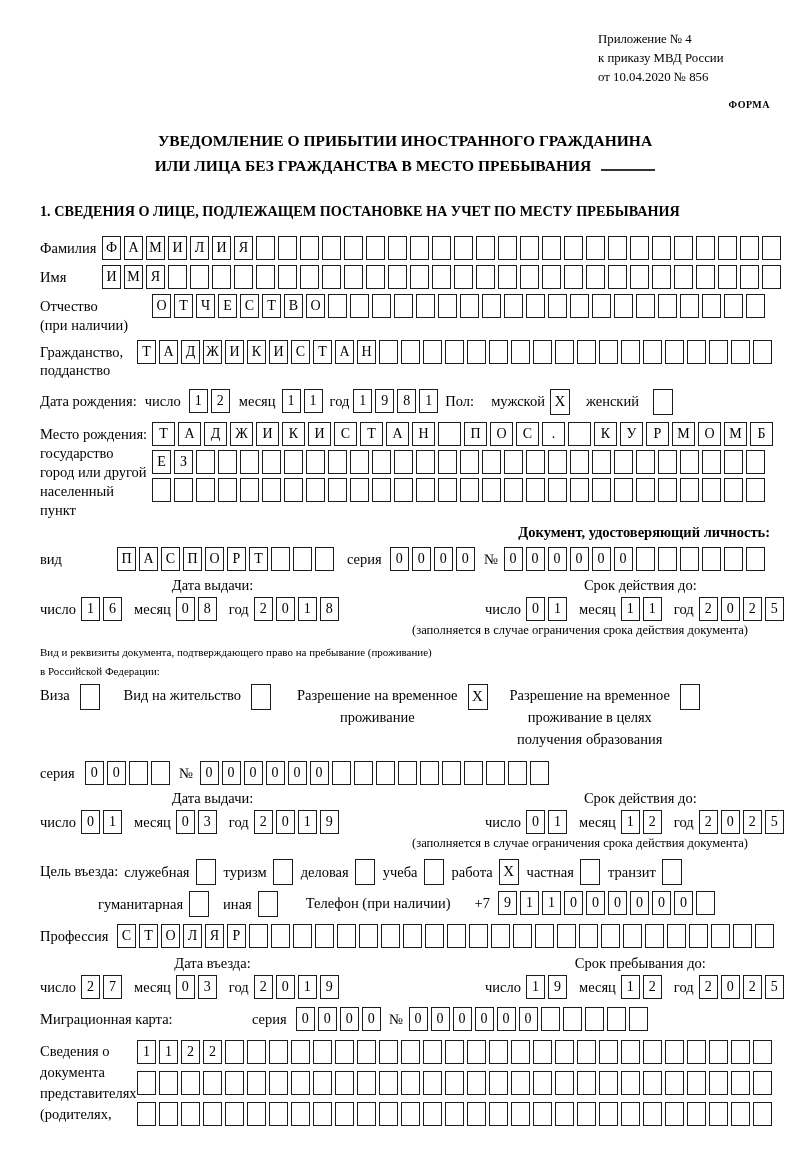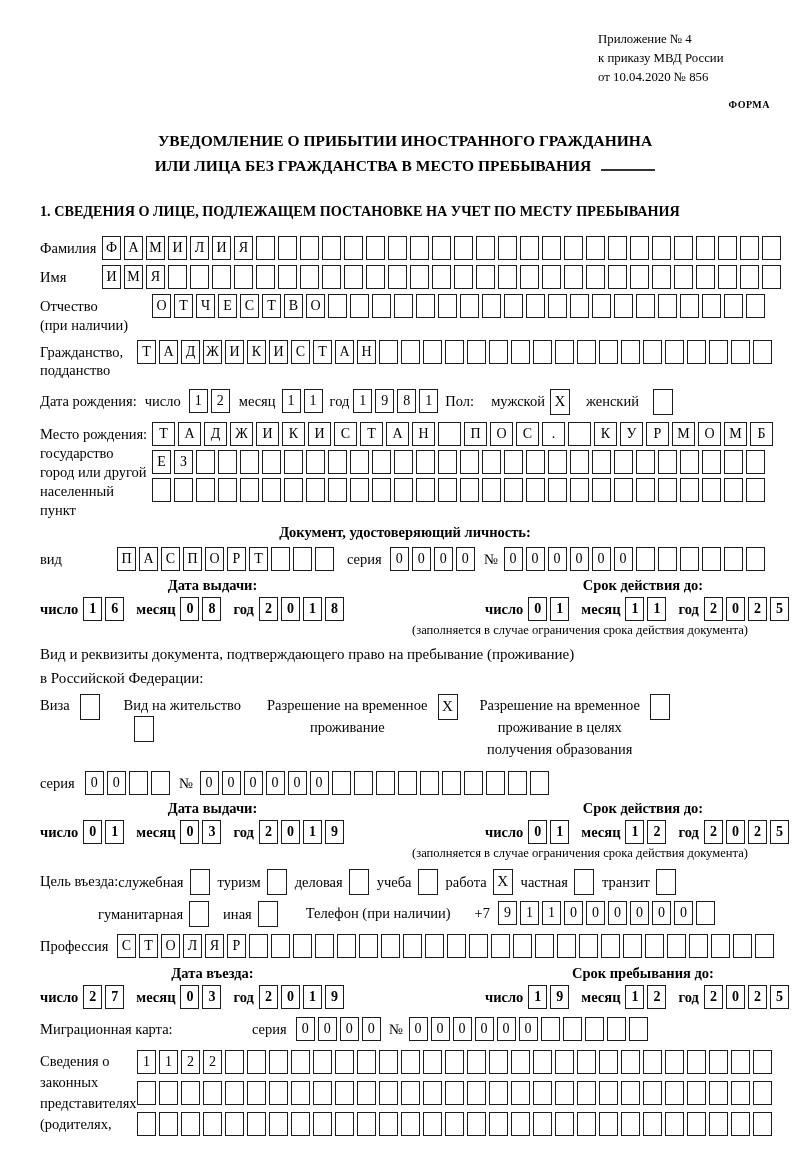--- a/index.html
+++ b/index.html
@@ -65,31 +65,31 @@
   .wide .cell{width:23px;}
   .checkbox{
     display:inline-block;box-sizing:border-box;
     width:20px;height:26px;
     border:1.5px solid #1c1c1c;
     font-size:15px;line-height:23px;
     text-align:center;vertical-align:middle;
     background:#fff;
   }
   .w62{width:62px;} .w75{width:77px;} .w95{width:97px;} .w112{width:112px;} .w212{width:212px;}
-  .center-bold{text-align:center;font-weight:bold;font-size:14.5px;margin:4px 0 6px 0;}
-  .dates-row{display:flex;margin-bottom:2px;font-weight:bold;}
+  .center-bold{text-align:right;font-weight:bold;font-size:14.5px;margin:4px 0 6px 0;}
+  .dates-row{display:flex;margin-bottom:2px;}
   .date-group{flex:none;}
   .date-group .date-header{font-size:14.5px;text-align:center;margin-bottom:3px;}
   .date-line{display:flex;align-items:flex-start;}
   .date-line .lbl{margin-right:5px;}
   .date-line .cells{margin-right:9px;}
   .dg-left{width:345px;}
   .dg-right{margin-left:100px;}
   .fine-note{font-size:12.6px;text-align:right;padding-right:22px;margin:2px 0 8px 0;}
-  .plain-line{font-size:15px;margin-bottom:7px;}
+  .plain-line{font-size:11px;margin-bottom:7px;}
   .cb-row{display:flex;align-items:flex-start;margin:4px 0 10px 0;}
   .cb-item{display:flex;align-items:flex-start;flex:none;}
   .cb-text{font-size:14.5px;text-align:center;line-height:1.55;}
   .cb-item .checkbox{margin-left:10px;margin-top:0;}
   .opt{display:inline-flex;align-items:center;margin-right:8px;}
   .opt .lbl{margin-right:6px;}
   .stack{display:flex;flex-direction:column;}
   .stack .cells{margin-bottom:4px;}
 </style>
 </head>
@@ -207,21 +207,21 @@
   <div class="plain-line">Вид и реквизиты документа, подтверждающего право на пребывание (проживание)</div>
   <div class="plain-line">в Российской Федерации:</div>
 
   <div class="cb-row">
     <div class="cb-item" style="margin-right:24px;justify-content:center;">
       <div class="cb-text">
           <div>Виза</div>
         </div>
       <span class="checkbox"></span>
     </div>
-    <div class="cb-item" style="margin-right:26px;flex-direction:column;">
+    <div class="cb-item" style="margin-right:26px;">
       <div class="cb-text">
           <div>Вид на жительство</div>
         </div>
       <span class="checkbox"></span>
     </div>
     <div class="cb-item" style="margin-right:22px;">
       <div class="cb-text">
           <div>Разрешение на временное</div>
           <div>проживание</div>
         </div>
@@ -264,21 +264,21 @@
         <span class="lbl">месяц</span>
         <span class="cells"><span class="cell">1</span><span class="cell">2</span></span>
         <span class="lbl">год</span>
         <span class="cells"><span class="cell">2</span><span class="cell">0</span><span class="cell">2</span><span class="cell">5</span></span>
       </div>
     </div>
   </div>
   <div class="fine-note">(заполняется в случае ограничения срока действия документа)</div>
 
   <div class="row" style="margin-top:2px;">
-    <span class="lbl" style="">Цель въезда:</span>
+    <span class="lbl" style="margin-right:6px;">Цель въезда:</span>
     <span class="opt">
         <span class="lbl">служебная</span>
         <span class="checkbox"></span>
       </span>
     <span class="opt">
         <span class="lbl">туризм</span>
         <span class="checkbox"></span>
       </span>
     <span class="opt">
         <span class="lbl">деловая</span>
@@ -350,21 +350,21 @@
     <div class="row-label w212">Миграционная карта:</div>
     <span class="lbl" style="margin-right:9px;">серия</span>
     <span class="cells" style="margin-right:5px;"><span class="cell">0</span><span class="cell">0</span><span class="cell">0</span><span class="cell">0</span></span>
     <span class="lbl" style="margin-right:6px;">№</span>
     <span class="cells"><span class="cell">0</span><span class="cell">0</span><span class="cell">0</span><span class="cell">0</span><span class="cell">0</span><span class="cell">0</span><span class="cell"></span><span class="cell"></span><span class="cell"></span><span class="cell"></span><span class="cell"></span></span>
   </div>
 
   <div class="row" style="margin-top:7px;margin-bottom:0;">
     <div class="row-label" style="width:97px;line-height:1.45;">
         <div>Сведения о</div>
-        <div>законных</div>
+        <div>документа</div>
         <div>представителях</div>
         <div>(родителях,</div>
       </div>
     <div class="stack" style="padding-top:2px;">
       <div class="cells" style="margin-bottom:7px;"><span class="cell">1</span><span class="cell">1</span><span class="cell">2</span><span class="cell">2</span><span class="cell"></span><span class="cell"></span><span class="cell"></span><span class="cell"></span><span class="cell"></span><span class="cell"></span><span class="cell"></span><span class="cell"></span><span class="cell"></span><span class="cell"></span><span class="cell"></span><span class="cell"></span><span class="cell"></span><span class="cell"></span><span class="cell"></span><span class="cell"></span><span class="cell"></span><span class="cell"></span><span class="cell"></span><span class="cell"></span><span class="cell"></span><span class="cell"></span><span class="cell"></span><span class="cell"></span><span class="cell"></span></div>
       <div class="cells" style="margin-bottom:7px;"><span class="cell"></span><span class="cell"></span><span class="cell"></span><span class="cell"></span><span class="cell"></span><span class="cell"></span><span class="cell"></span><span class="cell"></span><span class="cell"></span><span class="cell"></span><span class="cell"></span><span class="cell"></span><span class="cell"></span><span class="cell"></span><span class="cell"></span><span class="cell"></span><span class="cell"></span><span class="cell"></span><span class="cell"></span><span class="cell"></span><span class="cell"></span><span class="cell"></span><span class="cell"></span><span class="cell"></span><span class="cell"></span><span class="cell"></span><span class="cell"></span><span class="cell"></span><span class="cell"></span></div>
       <div class="cells"><span class="cell"></span><span class="cell"></span><span class="cell"></span><span class="cell"></span><span class="cell"></span><span class="cell"></span><span class="cell"></span><span class="cell"></span><span class="cell"></span><span class="cell"></span><span class="cell"></span><span class="cell"></span><span class="cell"></span><span class="cell"></span><span class="cell"></span><span class="cell"></span><span class="cell"></span><span class="cell"></span><span class="cell"></span><span class="cell"></span><span class="cell"></span><span class="cell"></span><span class="cell"></span><span class="cell"></span><span class="cell"></span><span class="cell"></span><span class="cell"></span><span class="cell"></span><span class="cell"></span></div>
     </div>
   </div>
 

